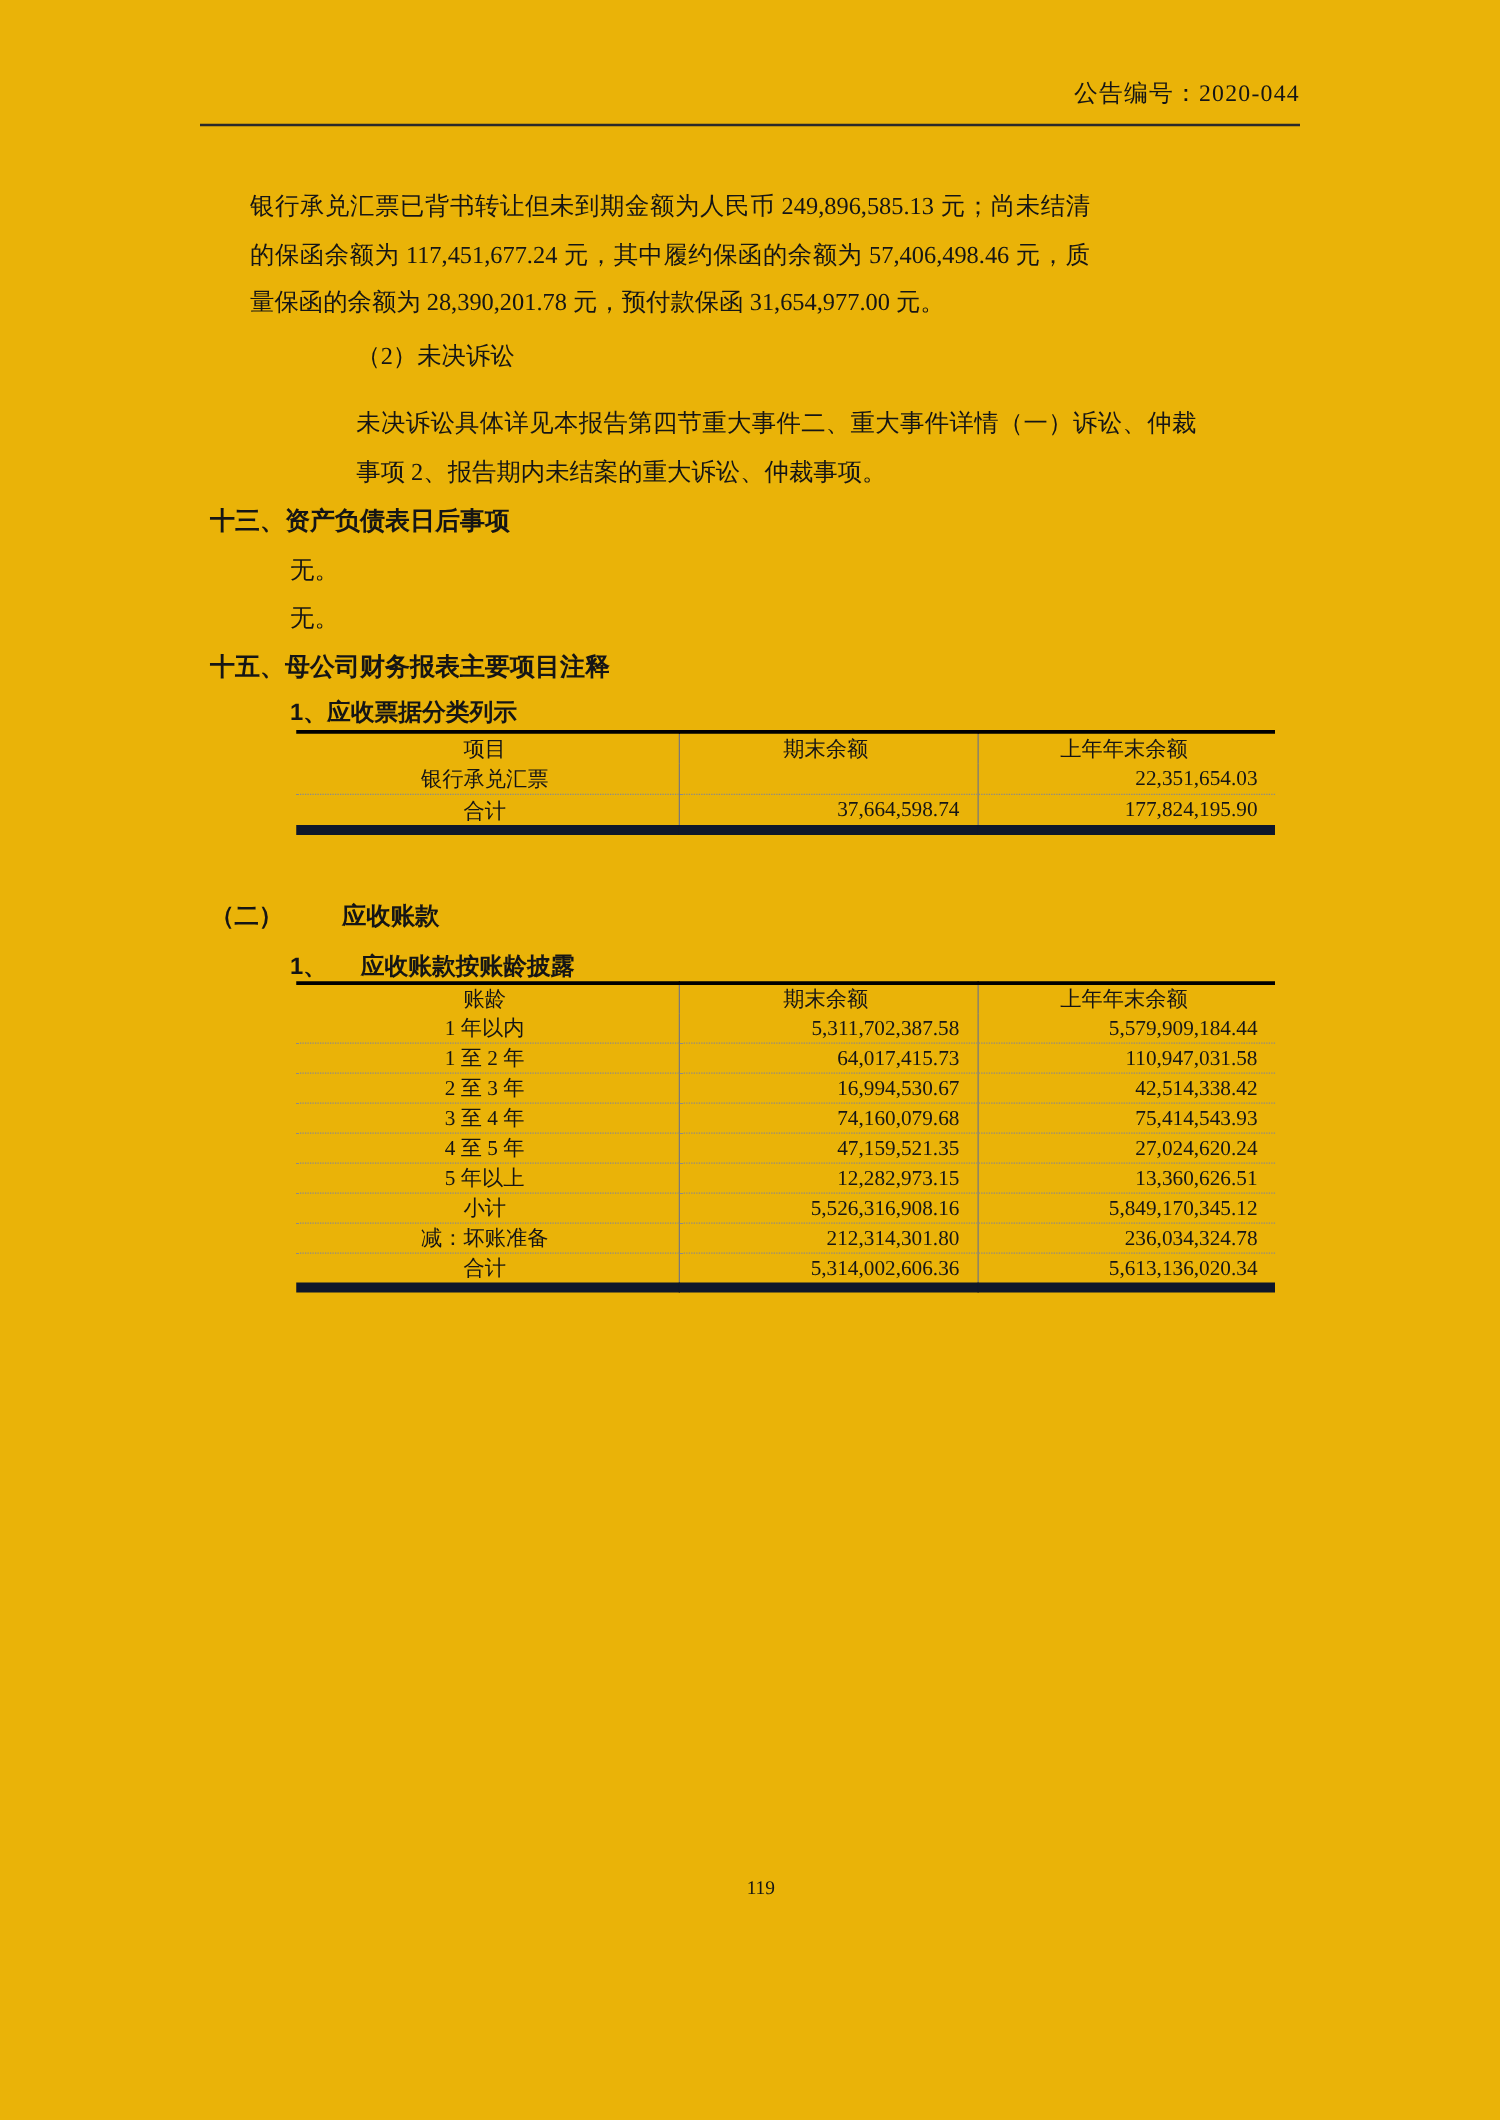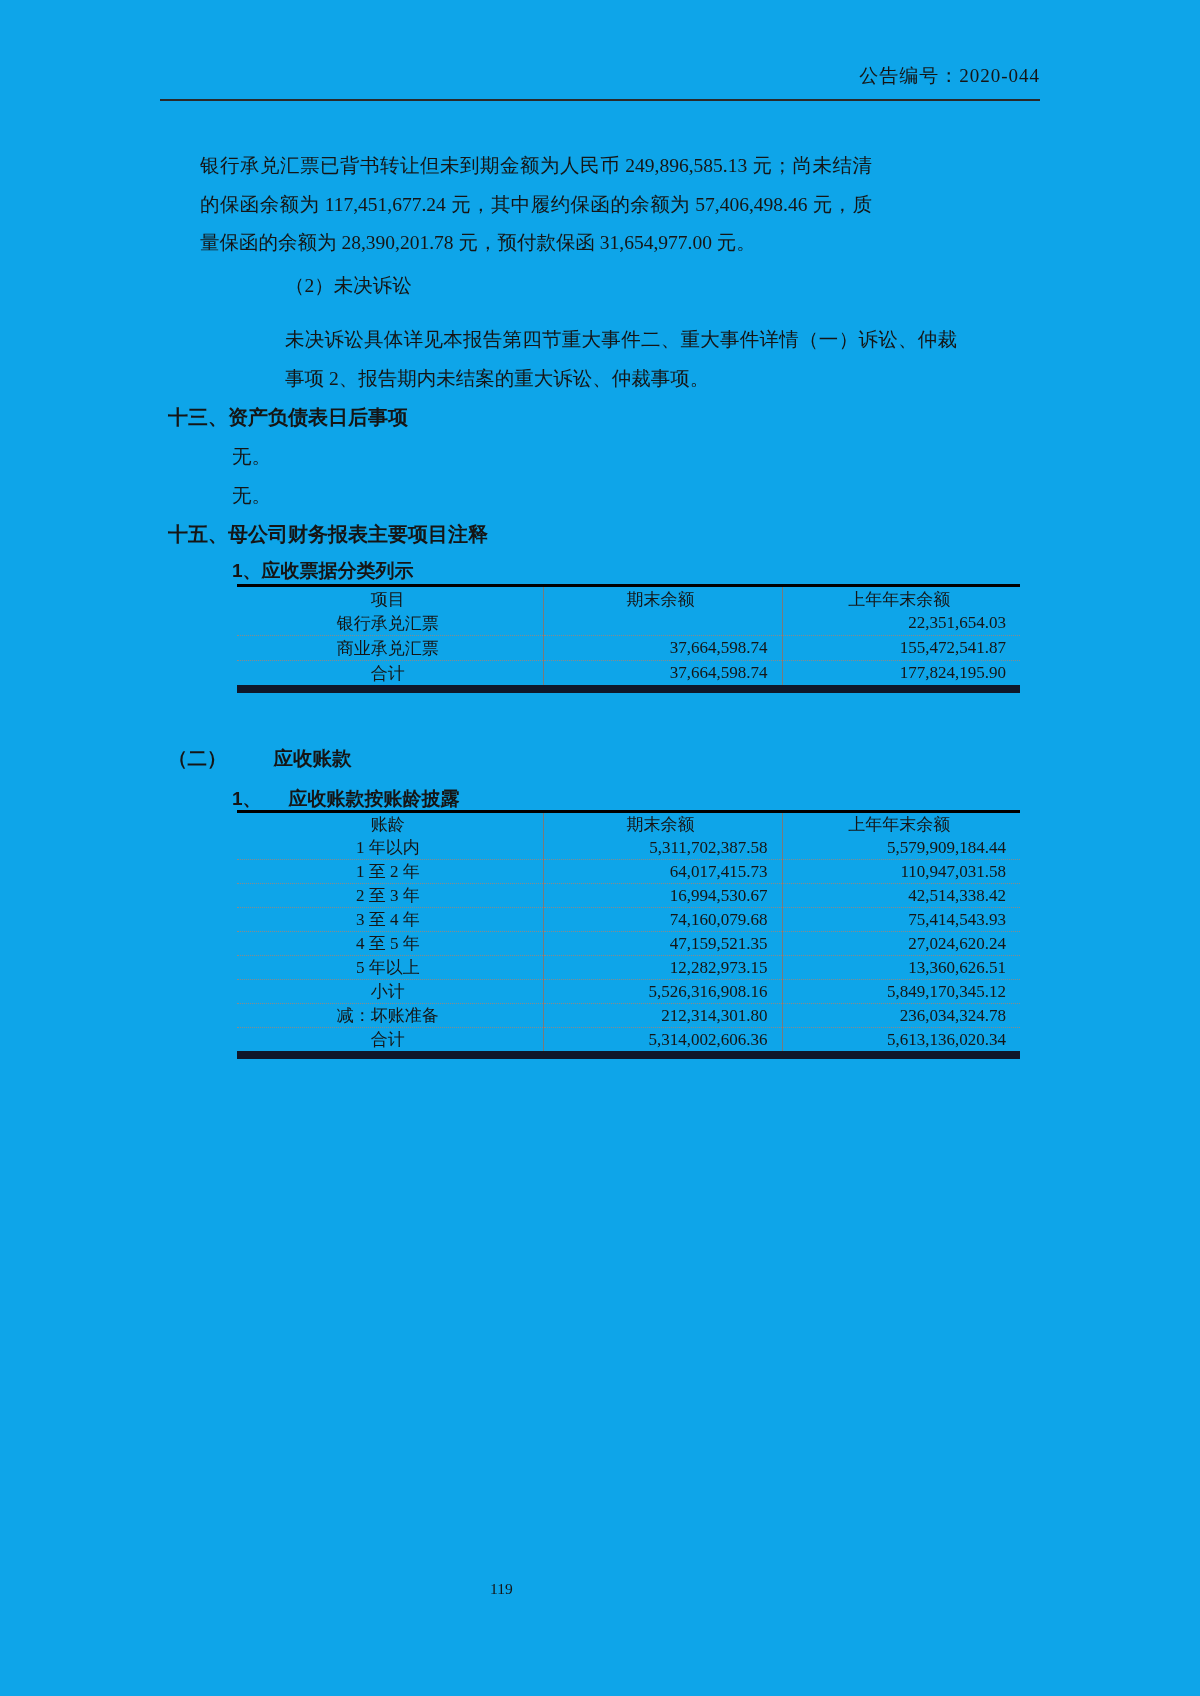--- a/index.html
+++ b/index.html
@@ -1,20 +1,20 @@
 <!DOCTYPE html>
 <html><head>
 <meta charset="utf-8">
 <style>
   html,body { margin:0; padding:0; background:#e8e8e8; }
   .page {
     position:relative;
     width:1200px; height:1696px;
     margin:0 auto;
-    background:#0ea5e9;
+    background:#eab308;
     font-family:"Liberation Serif","DejaVu Serif",serif;
     color:#151515;
     overflow:hidden;
   }
   .content { padding:64px 160px 0 160px; }
 
   .hdr { text-align:right; font-size:19px; line-height:24px; letter-spacing:1px; }
   .rule { border-top:2px solid #2a2a2a; margin-top:11px; height:0; }
 
   .para {
@@ -75,22 +75,22 @@
   table.fin th { text-align:center; }
   table.fin td.l { text-align:center; }
   table.fin td.c { text-align:center; }
   table.fin td.r { text-align:right; }
   table.t1 th, table.t1 td { height:24px; }
   table.t1 { margin-top:0px; }
   table.t2 th, table.t2 td { height:23px; }
   table.t2 { margin-top:-2px; }
 
   .pageno {
-    position:absolute; top:1580px; left:490px; width:130px;
-    text-align:left; font-size:15.5px;
+    position:absolute; top:1502px; left:490px; width:130px;
+    text-align:right; font-size:15.5px;
   }
 </style>
 </head>
 <body>
 
 <div class="page">
   <div class="content">
 
     <div class="hdr">公告编号：2020-044</div>
     <div class="rule"></div>
@@ -124,25 +124,20 @@
           <th>上年年末余额</th>
         </tr>
       </thead>
       <tbody>
         <tr>
           <td class="l">银行承兑汇票</td>
           <td class="r"></td>
           <td class="r">22,351,654.03</td>
         </tr>
         <tr>
-          <td class="l">商业承兑汇票</td>
-          <td class="r">37,664,598.74</td>
-          <td class="r">155,472,541.87</td>
-        </tr>
-        <tr>
           <td class="c">合计</td>
           <td class="r">37,664,598.74</td>
           <td class="r">177,824,195.90</td>
         </tr>
       </tbody>
     </table>
 
     <h3 class="sub sub2">
       <span>（二）</span>
       <span class="gap"></span>

